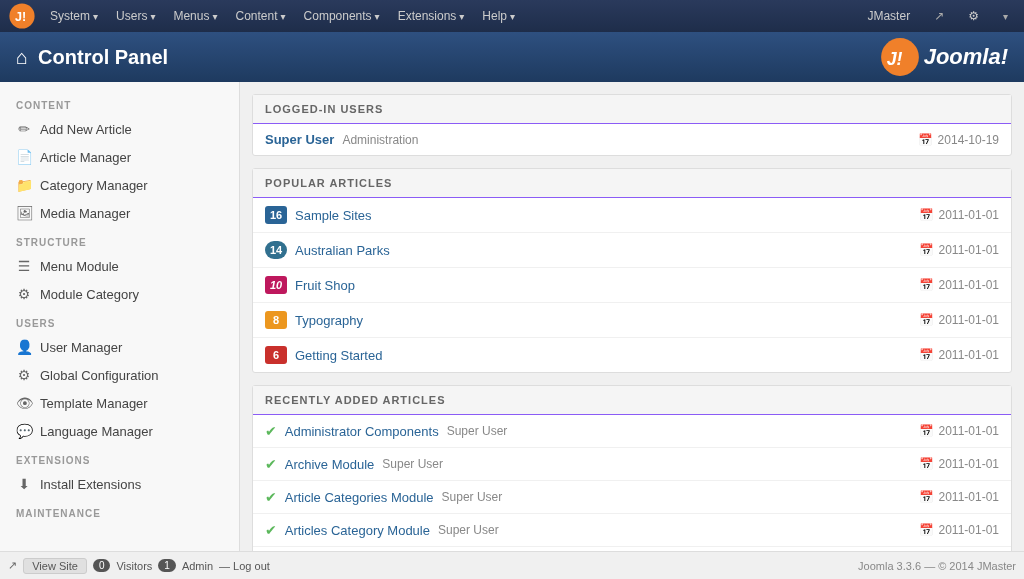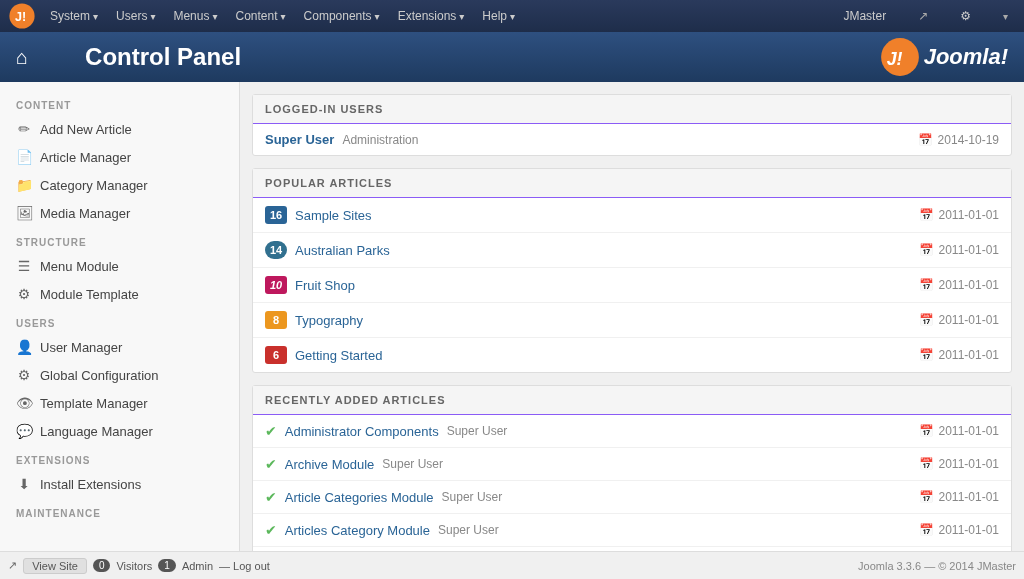--- a/index.html
+++ b/index.html
@@ -20,21 +20,21 @@
     .top-nav-item {
       color: #ccc;
       font-size: 12px;
       padding: 4px 8px;
       cursor: pointer;
       display: flex;
       align-items: center;
       gap: 3px;
       border-radius: 3px;
     }
-    .top-nav-right { display: flex; align-items: center; gap: 16px; color: #ccc; font-size: 12px; margin-left: 48px; }
+    .top-nav-right { display: flex; align-items: center; gap: 8px; color: #ccc; font-size: 12px; margin-left: 48px; }
     .top-nav-right span { padding: 4px 8px; cursor: pointer; }
 
     
     .header-bar {
       background: linear-gradient(to bottom, #2e5080, #1e3a5f);
       height: 50px;
       display: flex;
       align-items: center;
       justify-content: space-between;
       padding: 0 16px;
@@ -220,21 +220,21 @@
     <span style="color:#ccc; cursor:pointer;">JMaster</span>
     <span style="color:#aaa;">↗</span>
     <span style="color:#ccc;">⚙</span>
     <span class="caret" style="color:#aaa;">▾</span>
   </div>
 </div>
 
 <div class="header-bar">
   <div class="header-title">
     <span style="color:#fff; font-size:20px; cursor:pointer;">⌂</span>
-    <span style="color:#fff; font-size:24px; font-weight:bold;margin-left:47px;">Control Panel</span>
+    <span style="color:#fff; font-size:20px; font-weight:bold;">Control Panel</span>
   </div>
   <div class="joomla-logo">
     <svg viewBox="0 0 36 36" width="40" height="40">
       <circle cx="18" cy="18" r="17" fill="#f0802a"></circle>
       <text x="6" y="25" font-size="16" fill="white" font-weight="bold" font-style="italic">J!</text>
     </svg>
     <span style="color:#fff; font-size:22px; font-weight:bold; font-style:italic;">Joomla!</span>
   </div>
 </div>
 
@@ -260,21 +260,21 @@
       <span>Media Manager</span>
     </div>
 
     <div class="sidebar-section-title">STRUCTURE</div>
     <div class="sidebar-item">
       <span class="sidebar-icon">☰</span>
       <span>Menu Module</span>
     </div>
     <div class="sidebar-item">
       <span class="sidebar-icon">⚙</span>
-      <span>Module Template</span>
+      <span>Module Category</span>
     </div>
 
     <div class="sidebar-section-title">USERS</div>
     <div class="sidebar-item">
       <span class="sidebar-icon">👤</span>
       <span>User Manager</span>
     </div>
 
     <div class="sidebar-item">
       <span class="sidebar-icon">⚙</span>

